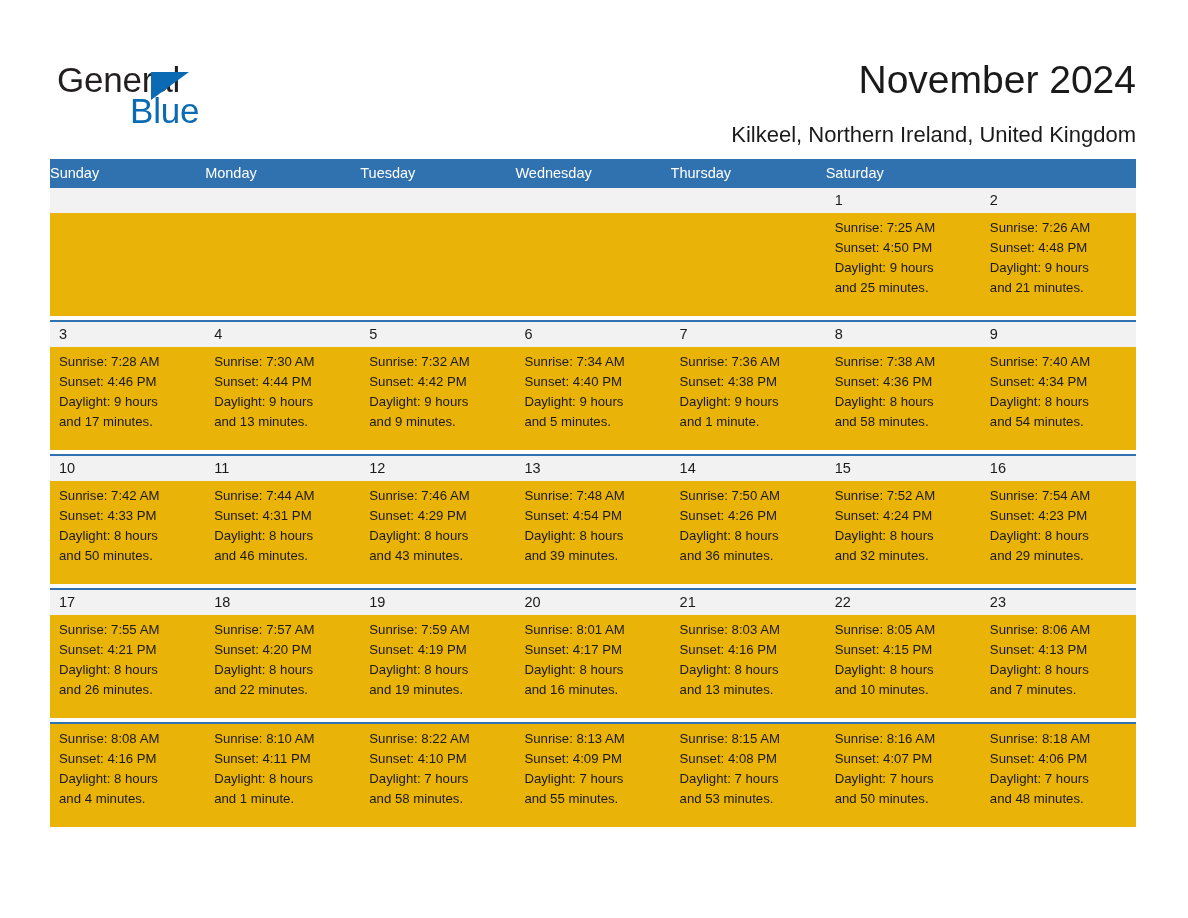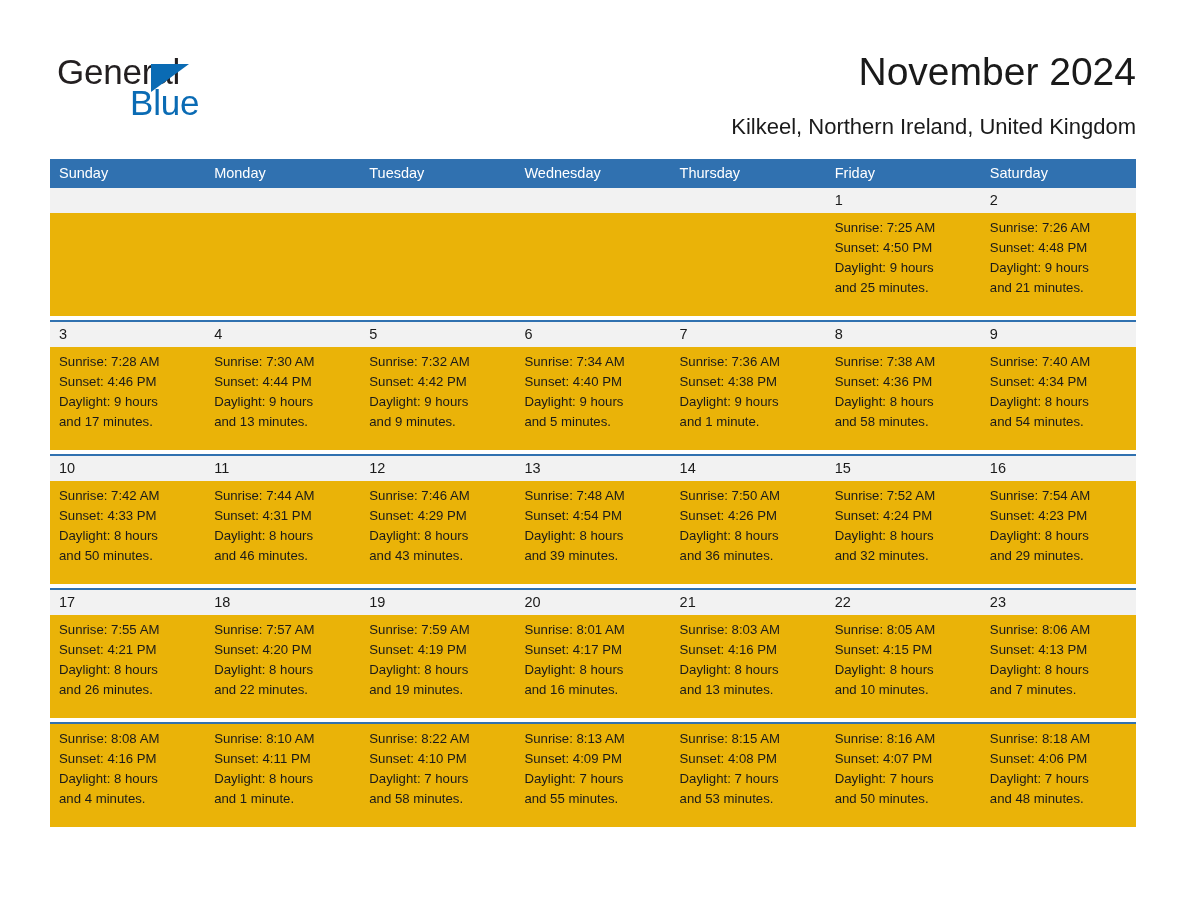--- a/index.html
+++ b/index.html
@@ -17,21 +17,21 @@
   .page {
     position: relative;
     width: 1188px;
     height: 918px;
     box-sizing: border-box;
   }
 
   
   .top {
     position: absolute;
-    left: 0; top: 0;
+    left: 0; top: 8px;
     width: 1188px;
     height: 112px;
   }
   .logo {
     position: absolute;
     left: 57px;
     top: 52px;
     width: 320px;
     height: 80px;
   }
@@ -89,21 +89,20 @@
   .weekdays {
     display: grid;
     grid-template-columns: repeat(7, 1fr);
     background: #3071b0;
     height: 29px;
   }
   .weekday {
     color: #ffffff;
     font-size: 14.5px;
     line-height: 29px;
-    padding-left: 9px;
     box-sizing: border-box;
     white-space: nowrap;
     overflow: hidden;
   }
 
   .week {
     border-top: 2px solid #3071b0;
     margin-top: 4px;
   }
   .week:first-of-type {
@@ -156,21 +155,20 @@
     <div class="subtitle">Kilkeel, Northern Ireland, United Kingdom</div>
   </div>
 
   <div class="calendar">
     <div class="weekdays">
       <div class="weekday">Sunday</div>
       <div class="weekday">Monday</div>
       <div class="weekday">Tuesday</div>
       <div class="weekday">Wednesday</div>
       <div class="weekday">Thursday</div>
-      <div class="weekday">Friday</div>
       <div class="weekday">Saturday</div>
     </div>
     <div id="weeks-container">
         <div class="week">
           <div class="week-dates">
             <div class="daynum"></div>
             <div class="daynum"></div>
             <div class="daynum"></div>
             <div class="daynum"></div>
             <div class="daynum"></div>

